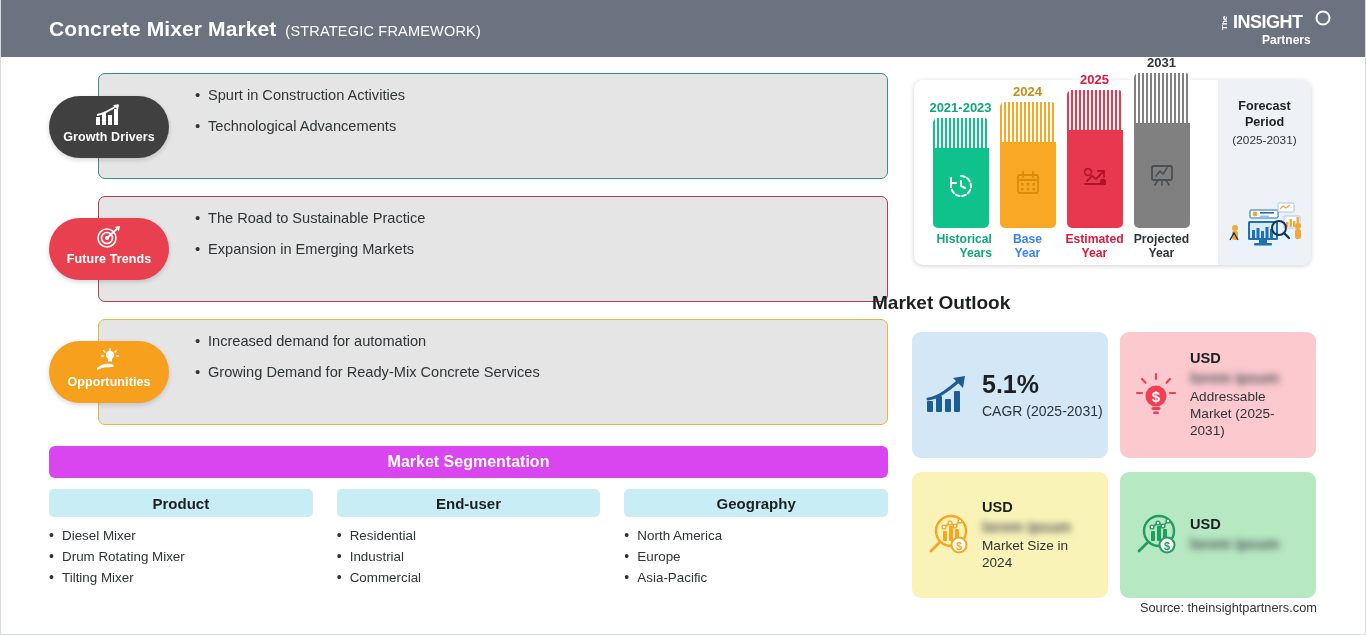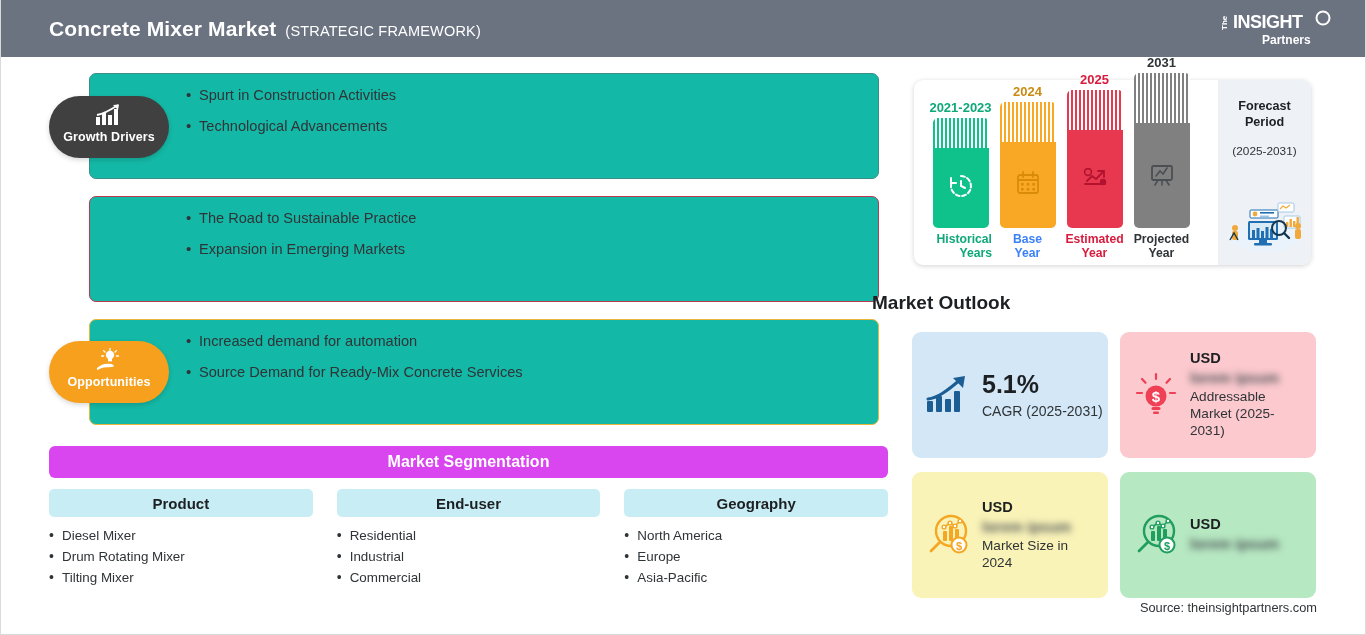--- a/index.html
+++ b/index.html
@@ -43,24 +43,24 @@
     position: absolute; right: 30px; top: 8px;
     width: 120px; height: 42px;
     color: #ffffff;
     text-align: right;
   }
   .logo svg { display: block; }
 
   
   .driver-card {
     position: absolute;
-    left: 88px;
+    left: 97px;
     width: 790px;
     border-radius: 7px;
-    background: #14b8a6;
+    background: #e5e5e5;
   }
   .driver-card .bullets {
     padding: 14px 0 14px 96px;
     font-size: 14.6px;
     color: #2f3437;
     line-height: 1.0;
   }
   .driver-card .bullets li {
     list-style: none;
     position: relative;
@@ -146,21 +146,21 @@
     background: #eef1f6;
     border-radius: 0 9px 9px 0;
     text-align: center;
     padding-top: 19px;
   }
   .forecast-title {
     font-size: 12.6px; font-weight: bold; color: #1d2022;
     line-height: 1.25;
   }
   .forecast-range {
-    font-size: 11.8px; color: #2f3437; margin-top: 14px;
+    font-size: 11.8px; color: #2f3437; margin-top: 3px;
   }
   .forecast-art { position: absolute; left: 4px; bottom: 8px; }
 
   .bars { position: absolute; left: 15px; top: 0; width: 290px; height: 185px; }
   .bar-group { position: absolute; width: 63px; }
   .bar-year {
     text-align: center; font-size: 13px; font-weight: bold;
     margin-bottom: 3px; white-space: nowrap;
   }
   .bar-col {
@@ -256,25 +256,37 @@
     </span>
     <span class="b-label">Growth Drivers</span>
   </div>
 
   <div class="driver-card" id="card-trends">
     <ul class="bullets">
       <li>The Road to Sustainable Practice</li>
       <li>Expansion in Emerging Markets</li>
     </ul>
   </div>
+  <div class="badge" id="badge-trends">
+    <span class="b-icon">
+      <svg width="26" height="24" viewBox="0 0 26 24" aria-hidden="true">
+        <circle cx="11" cy="13" r="9" fill="none" stroke="#fff" stroke-width="1.6"></circle>
+        <circle cx="11" cy="13" r="5.5" fill="none" stroke="#fff" stroke-width="1.6"></circle>
+        <circle cx="11" cy="13" r="2" fill="#fff"></circle>
+        <path d="M11 13 L23 2" stroke="#fff" stroke-width="1.8"></path>
+        <path d="M19 2 L24 1 L23 6 Z" fill="#fff"></path>
+      </svg>
+    </span>
+    <span class="b-label">Future Trends</span>
+  </div>
 
   <div class="driver-card" id="card-opps">
     <ul class="bullets">
       <li>Increased demand for automation</li>
-      <li>Source Demand for Ready-Mix Concrete Services</li>
+      <li>Growing Demand for Ready-Mix Concrete Services</li>
     </ul>
   </div>
   <div class="badge" id="badge-opps">
     <span class="b-icon">
       <svg width="30" height="24" viewBox="0 0 30 24" aria-hidden="true">
         <circle cx="16" cy="7" r="4.2" fill="#fff"></circle>
         <rect x="14" y="11" width="4" height="2.4" fill="#fff"></rect>
         <g stroke="#fff" stroke-width="1.3" stroke-linecap="round">
           <path d="M16 0.4 v2"></path>
             <path d="M9.6 2.6 l1.4 1.4"></path>

